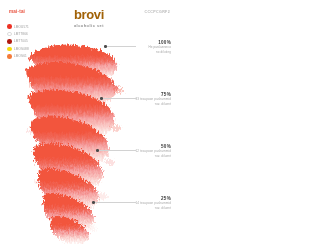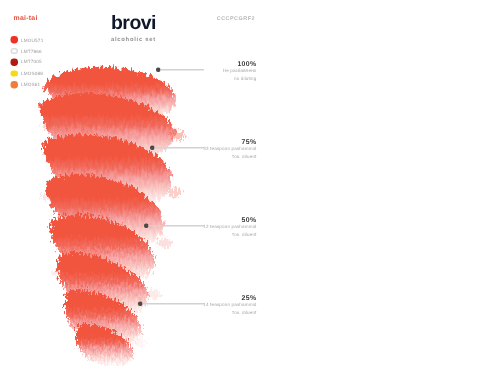--- a/index.html
+++ b/index.html
@@ -31,21 +31,21 @@
     color:#b9b9b9;
     text-align:right;
   }
   #title-wrap {
     position:absolute; left:0; top:8px;
     width:178px; text-align:center;
   }
   #title {
     font-size:13px; font-weight:bold;
     letter-spacing:-.35px;
-    color:#0f172a;
+    color:#a16207;
     line-height:13px;
   }
   #subtitle {
     margin-top:1.5px;
     font-size:3.9px; font-weight:bold;
     letter-spacing:.5px;
     color:#8f8f8f;
   }
 
   

